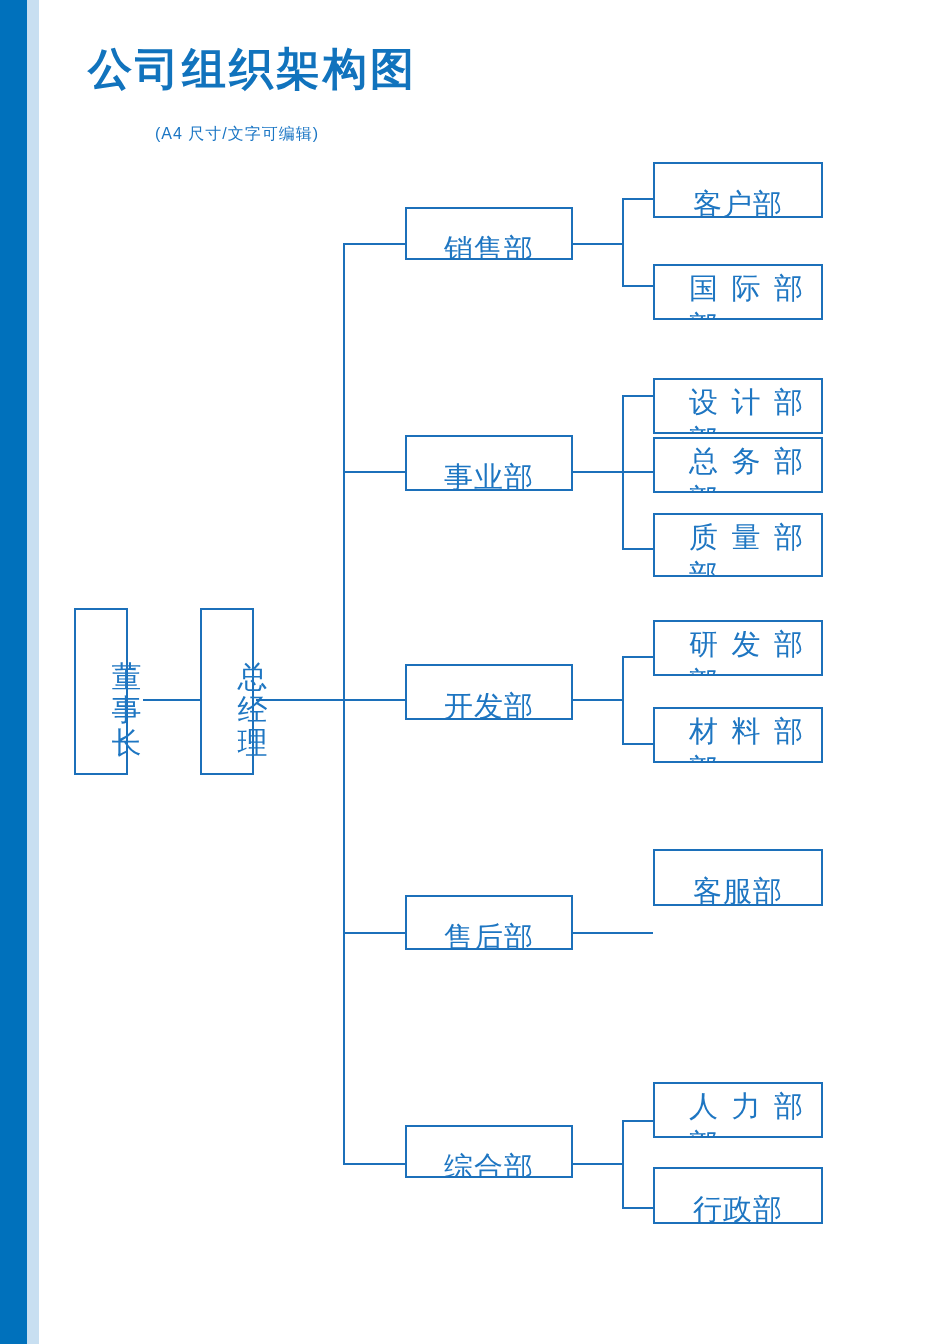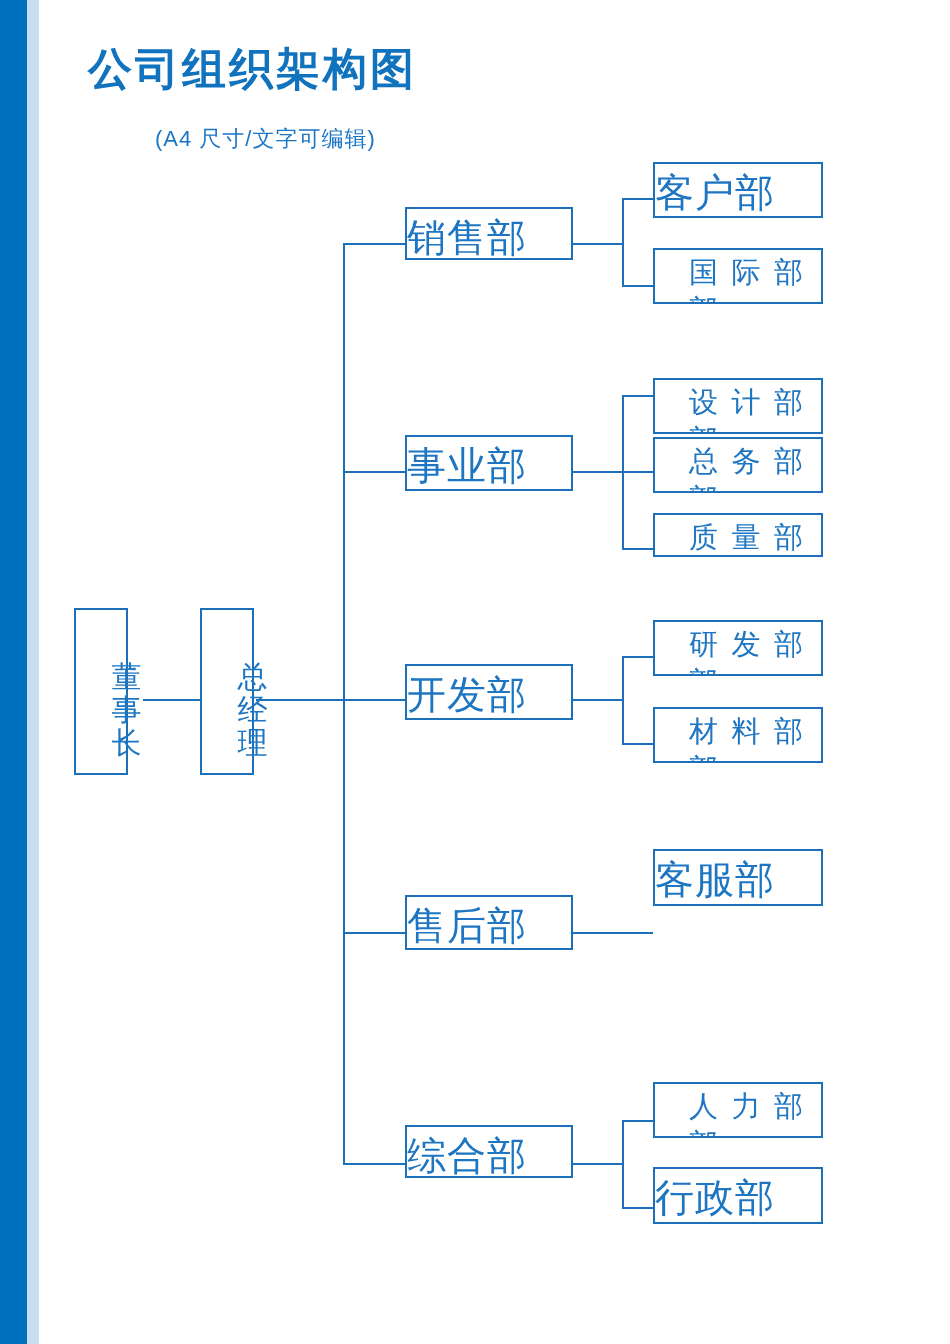--- a/index.html
+++ b/index.html
@@ -12,32 +12,32 @@
   .bar-dark{position:absolute;left:0;top:0;width:27px;height:1344px;background:#0071BC;}
   .bar-light{position:absolute;left:27px;top:0;width:12px;height:1344px;background:#C8DFF1;}
 
   
   .title{
     position:absolute;left:88px;top:40px;
     font-size:44px;font-weight:bold;color:#1173BD;letter-spacing:3px;white-space:nowrap;
   }
   .subtitle{
     position:absolute;left:155px;top:124px;
-    font-size:22px;color:#1B76C4;letter-spacing:1px;white-space:nowrap;
+    font-size:16px;color:#1B76C4;letter-spacing:1px;white-space:nowrap;
   }
 
   
   .box{
     position:absolute;box-sizing:border-box;border:2px solid #1C70BA;background:#ffffff;
     color:#1E76C2;overflow:hidden;
   }
   .dept{left:405px;width:168px;height:54px;}
   .child{left:653px;width:170px;height:56px;}
   .plain-label{
-    text-align:left;font-size:39px;line-height:32px;padding-top:13px;letter-spacing:1px;
+    text-align:center;font-size:29px;line-height:32px;padding-top:24px;letter-spacing:1px;
     white-space:nowrap;
   }
   .spread-wrap{position:absolute;left:34px;top:5px;width:114px;}
   .spread-wrap .l1{
     font-size:29px;line-height:34px;
     text-align:justify;text-align-last:justify;
   }
   .spread-wrap .l2{font-size:29px;line-height:34px;margin-top:4px;text-align:left;}
 
   
@@ -80,40 +80,40 @@
 <div class="box dept" style="top:895px;height:55px">
   <div class="plain-label">售后部</div>
 </div>
 <div class="box dept" style="top:1125px;height:53px">
   <div class="plain-label">综合部</div>
 </div>
 
 <div class="box child" style="top:162px">
   <div class="plain-label">客户部</div>
 </div>
-<div class="box child" style="top:248px">
+<div class="box child" style="top:264px">
   <div class="spread-wrap">
     <div class="l1">国际部</div>
     <div class="l2">部</div>
   </div>
 </div>
 
 <div class="box child" style="top:378px">
   <div class="spread-wrap">
     <div class="l1">设计部</div>
     <div class="l2">部</div>
   </div>
 </div>
 <div class="box child" style="top:437px">
   <div class="spread-wrap">
     <div class="l1">总务部</div>
     <div class="l2">部</div>
   </div>
 </div>
-<div class="box child" style="top:513px;height:44px">
+<div class="box child" style="top:513px;height:64px">
   <div class="spread-wrap">
     <div class="l1">质量部</div>
     <div class="l2">部</div>
   </div>
 </div>
 
 <div class="box child" style="top:620px">
   <div class="spread-wrap">
     <div class="l1">研发部</div>
     <div class="l2">部</div>

